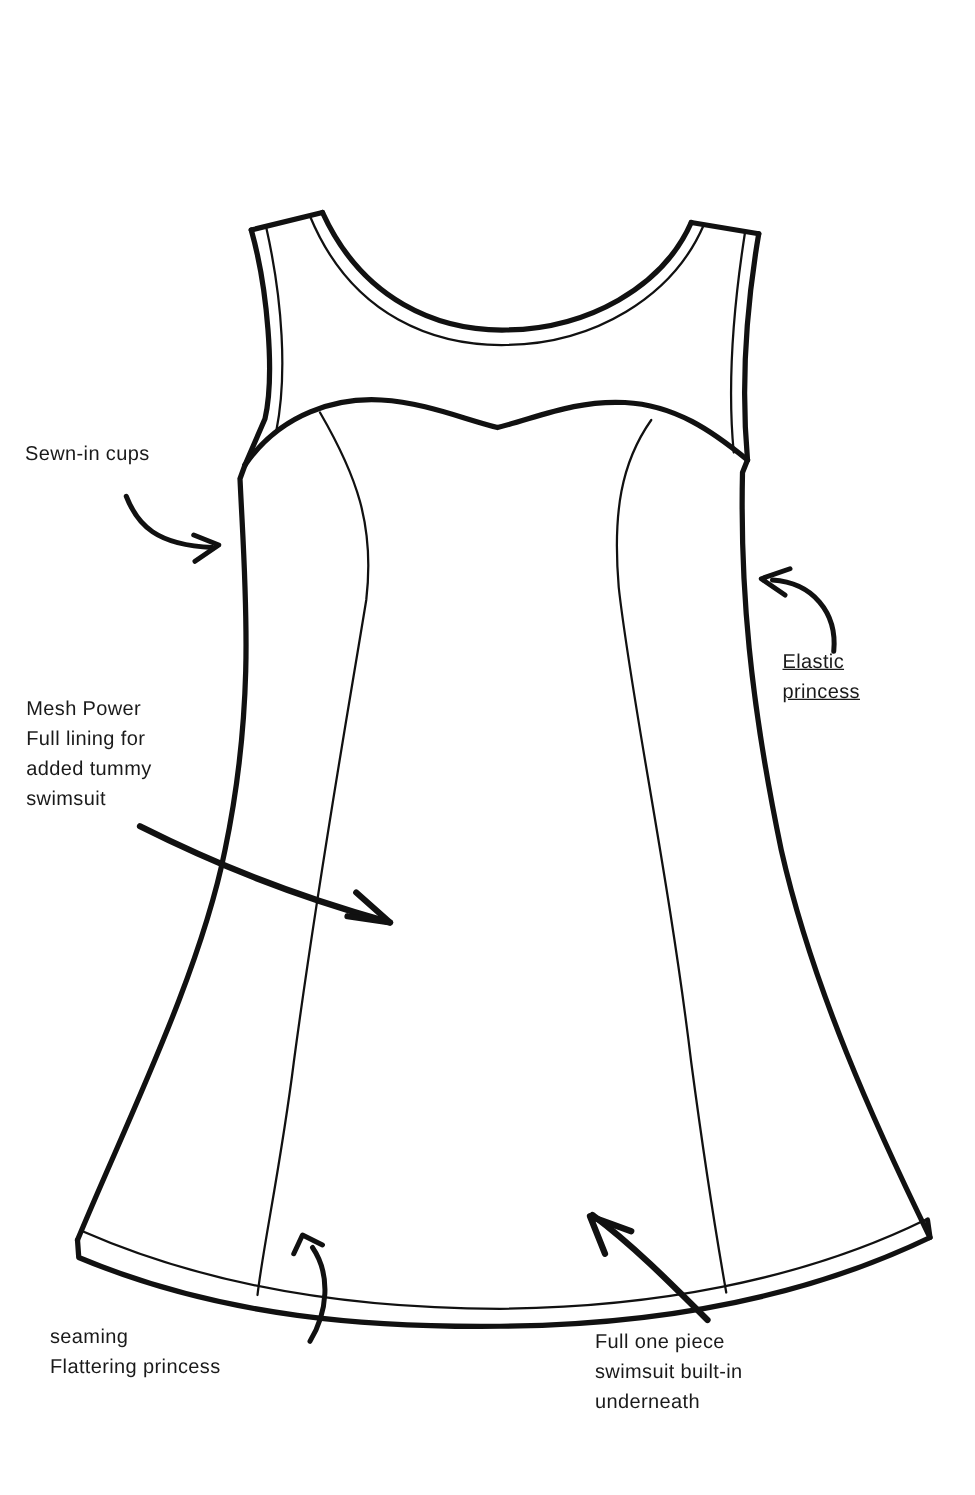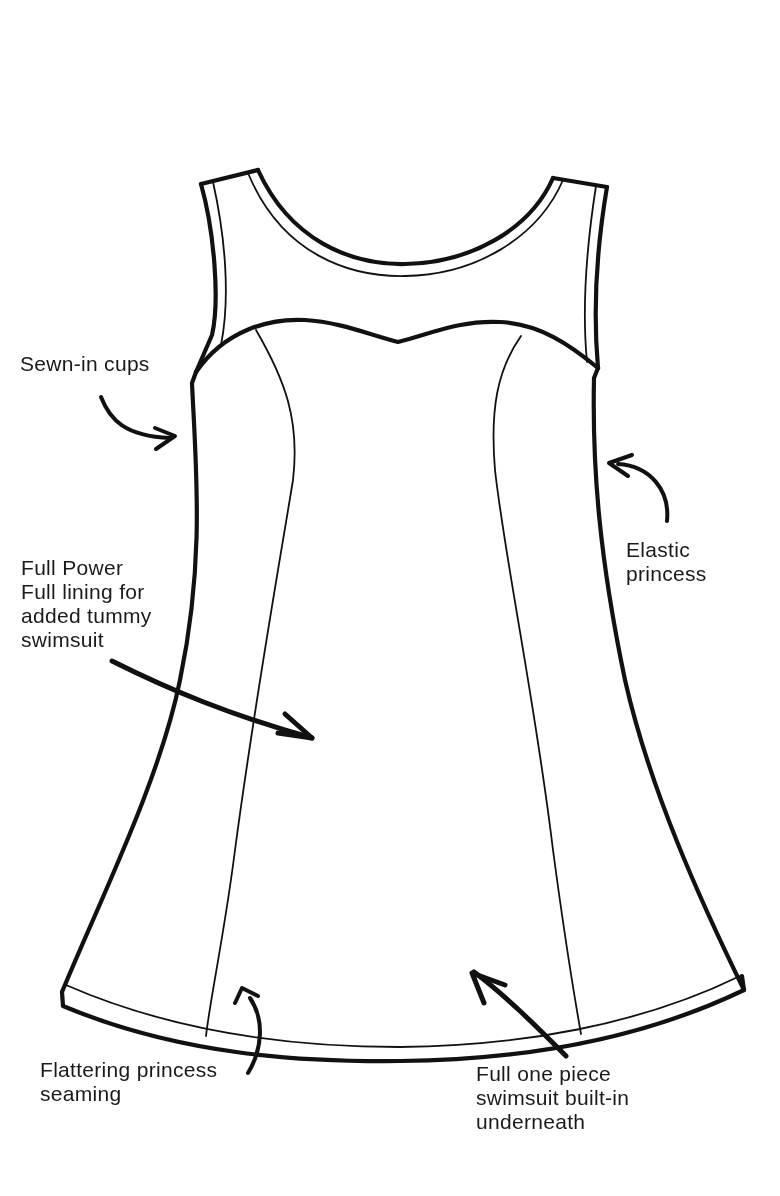--- a/index.html
+++ b/index.html
@@ -17,21 +17,21 @@
     }
     #diagram {
       position: absolute;
       left: 0;
       top: 0;
       width: 780px;
       height: 1196px;
     }
     .callout {
       position: absolute;
-      font-size: 21px;
+      font-size: 16px;
       line-height: 24px;
       font-weight: 400;
       letter-spacing: 0.3px;
       color: #1a1a1a;
       white-space: nowrap;
     }
     .callout .line { display: block; }
     .outline { fill: none; stroke: #111; stroke-linecap: round; stroke-linejoin: round; }
     .thick { stroke-width: 4.2; }
     .thin { stroke-width: 1.8; }
@@ -94,33 +94,33 @@
     <path class="arrow" d="M566,1056 C535,1025 505,995 474,972" style="stroke-width:5"></path>
     <path class="arrow" d="M484,1003 L472,973 L505,985" style="stroke-width:5"></path>
   </g>
 </svg>
 
 <div class="callout" style="left:20px; top:352px;">
   <span class="line">Sewn-in cups</span>
 </div>
 
 <div class="callout" style="left:21px; top:556px;">
-  <span class="line">Full Power</span>
+  <span class="line">Mesh Power</span>
   <span class="line">Full lining for</span>
   <span class="line">added tummy</span>
   <span class="line">swimsuit</span>
 </div>
 
-<div class="callout" style="left:626px; top:538px;">
+<div class="callout" style="left:626px; top:518px;text-decoration:underline;">
   <span class="line">Elastic</span>
   <span class="line">princess</span>
 </div>
 
 <div class="callout" style="left:40px; top:1058px;">
+  <span class="line">seaming</span>
   <span class="line">Flattering princess</span>
-  <span class="line">seaming</span>
 </div>
 
 <div class="callout" style="left:476px; top:1062px;">
   <span class="line">Full one piece</span>
   <span class="line">swimsuit built-in</span>
   <span class="line">underneath</span>
 </div>
 
 </body></html>

